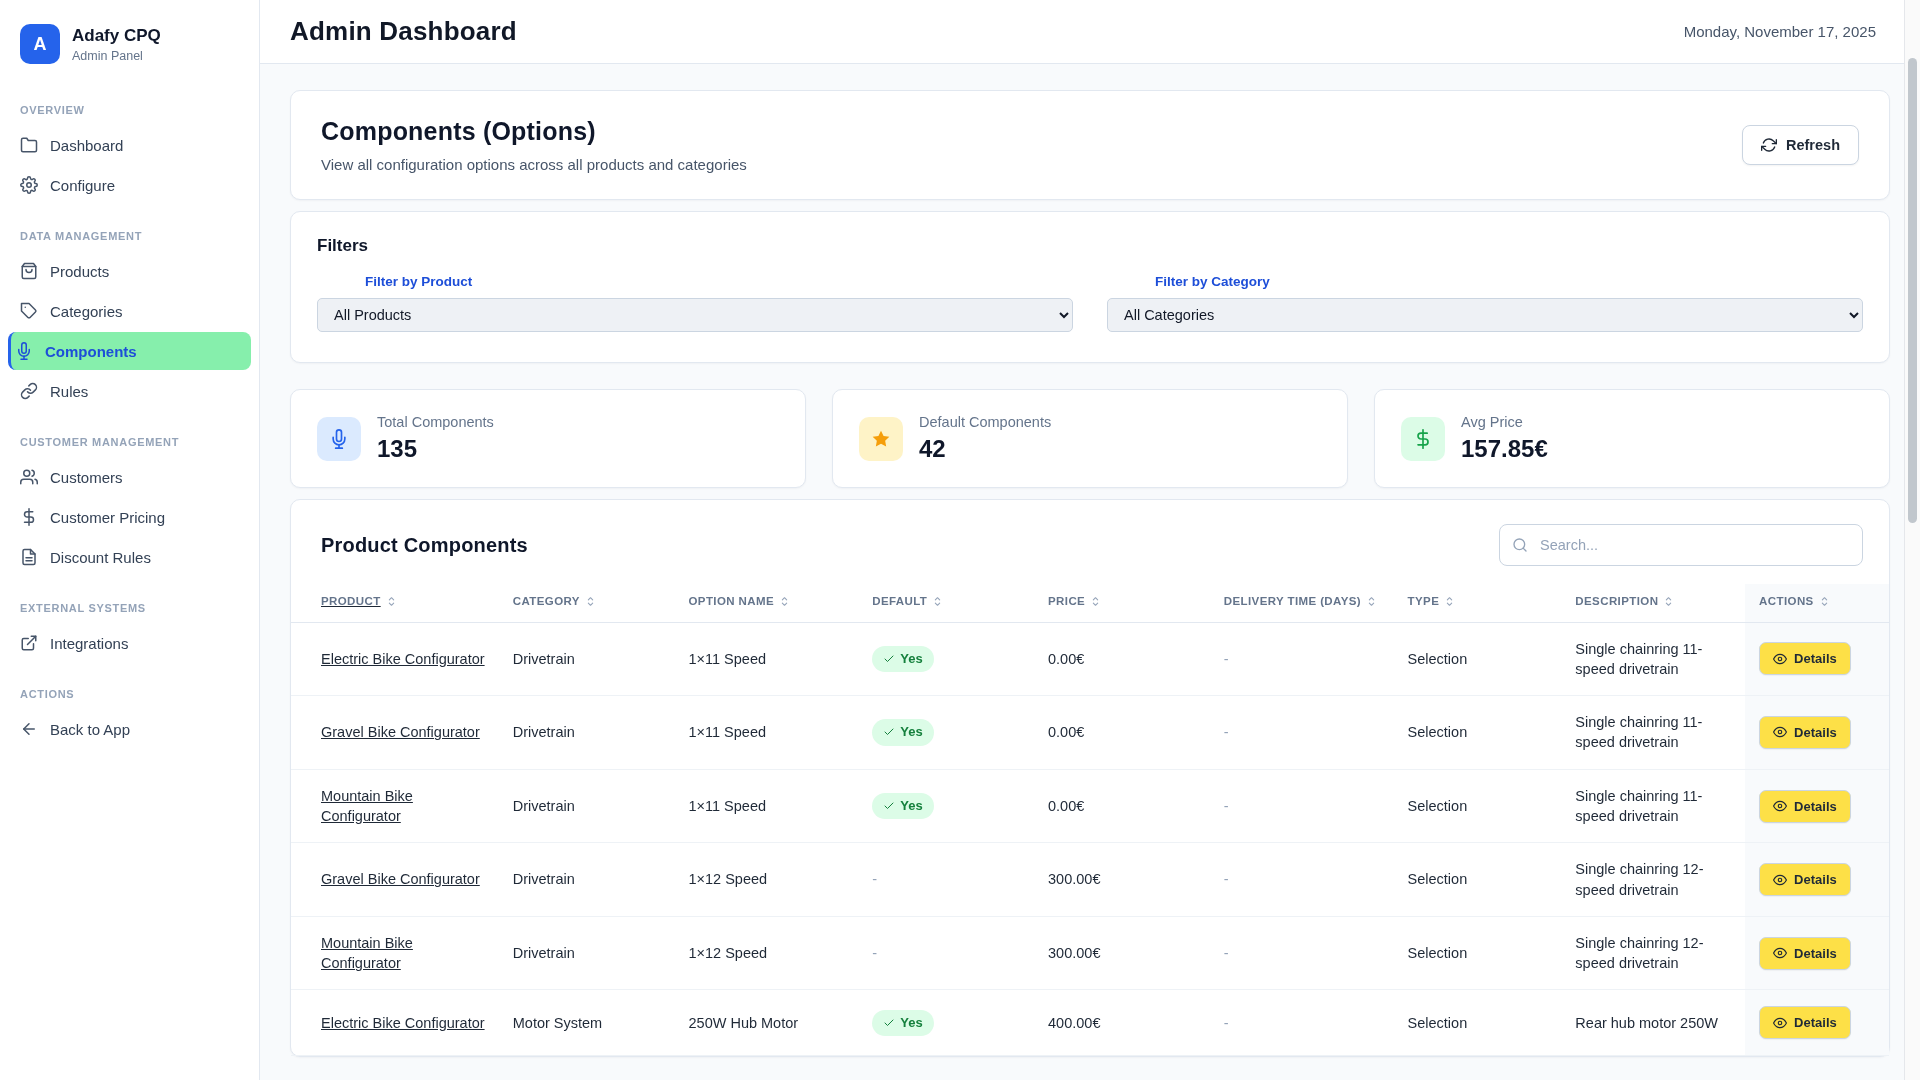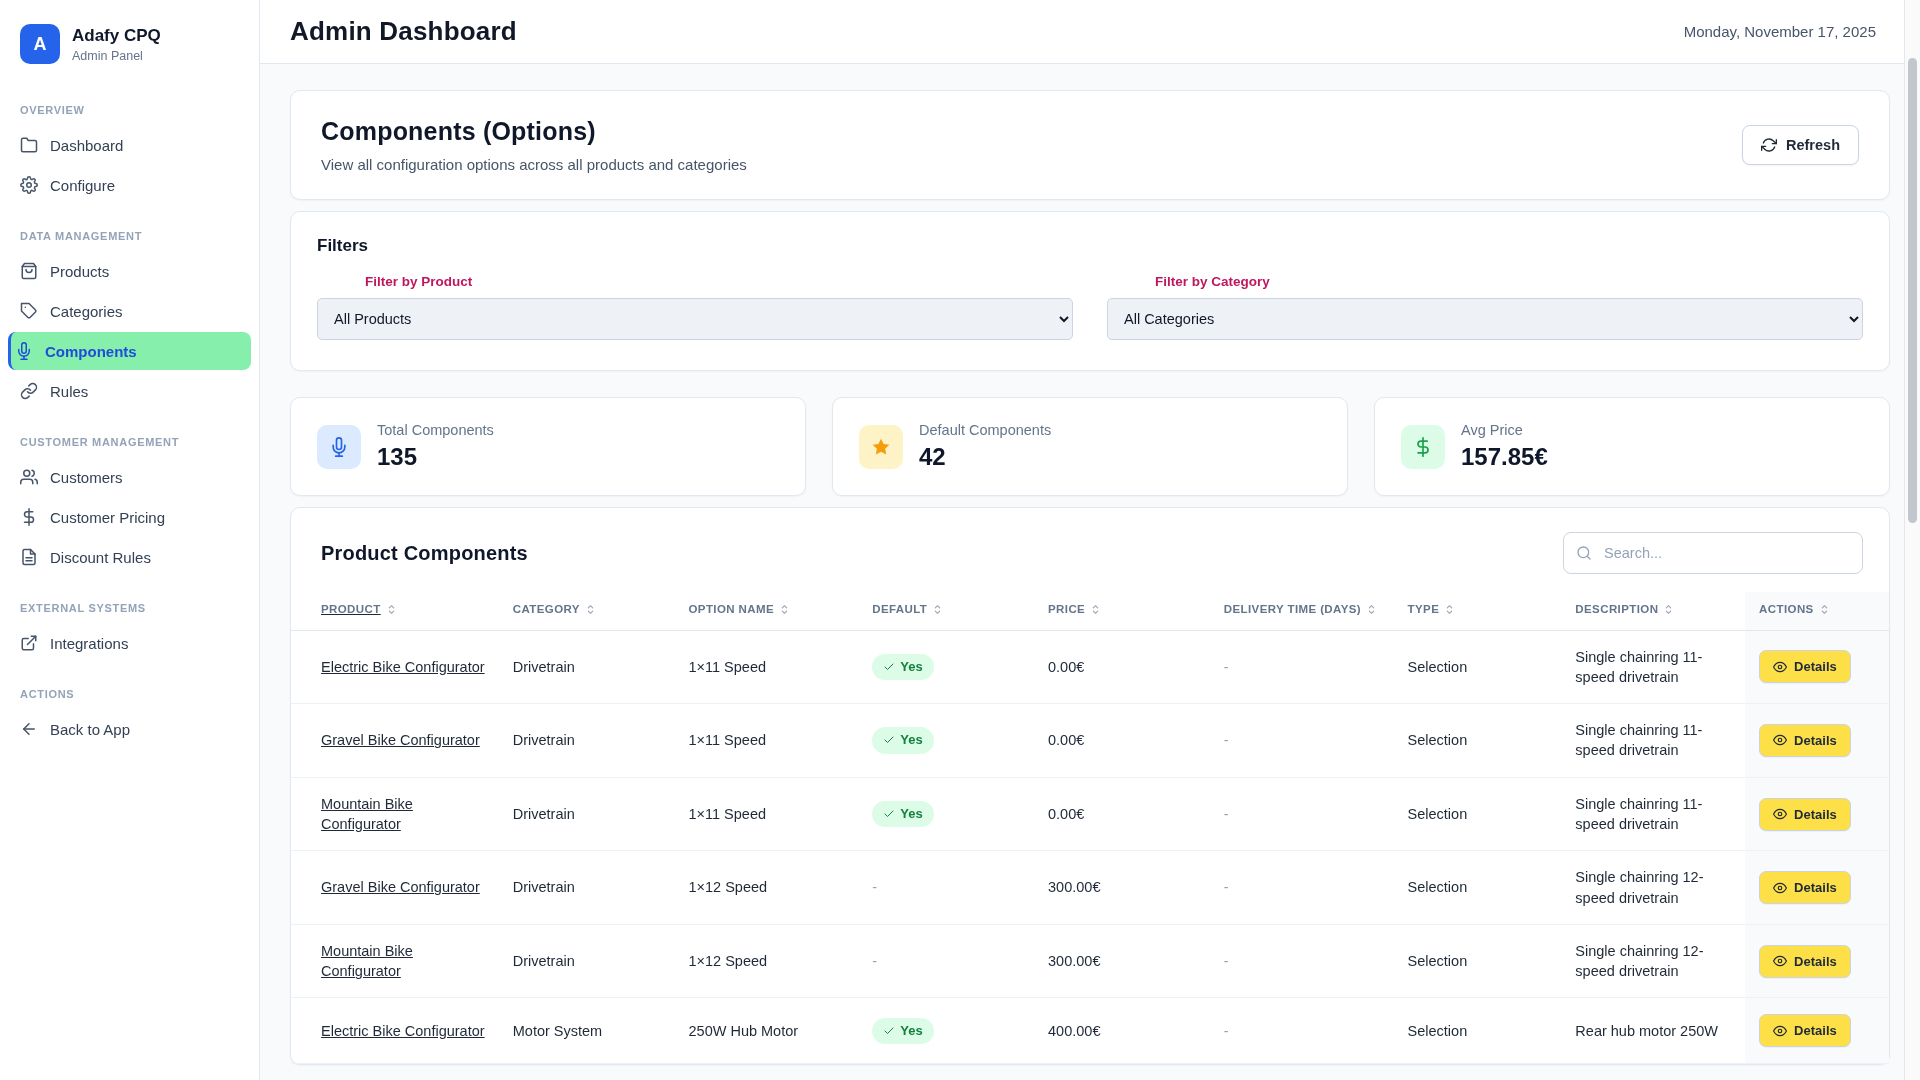--- a/index.html
+++ b/index.html
@@ -32,36 +32,36 @@
   .page-card { padding:26px 30px; display:flex; justify-content:space-between; align-items:center; flex-shrink:0; }
   .page-title { font-size:25px; font-weight:800; color:#0f172a; margin-bottom:10px; letter-spacing:.2px; }
   .page-subtitle { font-size:15px; color:#475569; }
   .refresh-btn { display:inline-flex; align-items:center; gap:9px; padding:11px 18px; font-size:14.5px; font-weight:600; font-family:inherit; color:#1f2937; background:#fff; border:1px solid #cbd5e1; border-radius:8px; box-shadow:0 1px 2px rgba(0,0,0,.05); cursor:pointer; }
   .refresh-btn .icn { width:16px; height:16px; }
 
   
   .filters-card { padding:24px 26px 30px; flex-shrink:0; }
   .filters-title { font-size:17px; font-weight:700; color:#0f172a; margin-bottom:18px; }
   .filter-grid { display:grid; grid-template-columns:1fr 1fr; gap:34px; }
-  .filter-label { display:block; font-size:13.5px; font-weight:600; color:#be185d; margin-bottom:9px;padding-left:48px; }
-  .filter-select { width:100%; height:42px; padding:0 12px; font-size:14.5px; font-family:inherit; color:#111827; background:#eef1f5; border:1px solid #cbd5e1; border-radius:5px; cursor:pointer; }
+  .filter-label { display:block; font-size:13.5px; font-weight:600; color:#1d4ed8; margin-bottom:9px;padding-left:48px; }
+  .filter-select { width:100%; height:34px; padding:0 12px; font-size:14.5px; font-family:inherit; color:#111827; background:#eef1f5; border:1px solid #cbd5e1; border-radius:5px; cursor:pointer; }
 
   
   .stats-row { display:grid; grid-template-columns:1fr 1fr 1fr; gap:26px; flex-shrink:0; }
   .stat-card { padding:24px 26px; display:flex; align-items:center; gap:16px;margin-top:15px; }
   .stat-icon { width:44px; height:44px; border-radius:10px; display:flex; align-items:center; justify-content:center; flex-shrink:0; }
   .stat-icon .icn { width:20px; height:20px; }
   .stat-label { font-size:14.5px; color:#64748b; margin-bottom:5px; }
   .stat-value { font-size:24px; font-weight:800; color:#0f172a; }
 
   
   .table-card { padding-top:24px; flex-shrink:0; }
   .table-head-row { display:flex; justify-content:space-between; align-items:center; padding:0 26px 18px 30px; }
   .table-title { font-size:20px; font-weight:800; color:#0f172a; letter-spacing:.2px; }
-  .search-box { position:relative; width:300px; }
+  .search-box { position:relative; width:364px; }
   .search-box .icn { position:absolute; left:13px; top:50%; transform:translateY(-50%); width:16px; height:16px; color:#94a3b8; }
   .search-input { width:100%; height:42px; padding:0 12px 0 40px; border:1px solid #cbd5e1; border-radius:8px; font-size:14.5px; font-family:inherit; color:#111827; background:#fff; }
   .search-input::placeholder { color:#94a3b8; }
 
   table { width:100%; border-collapse:collapse; table-layout:fixed; }
   th { text-align:left; padding:10px 14px 12px; border-bottom:1px solid #e2e8f0; vertical-align:middle; }
   th:first-child, td:first-child { padding-left:30px;text-decoration:underline; }
   .th-inner { display:flex; align-items:center; gap:4px; }
   .th-label { font-size:11.5px; font-weight:700; letter-spacing:.4px; color:#64748b; line-height:1.35; }
   .sort-icn { width:13px; height:13px; color:#94a3b8; flex-shrink:0; }

